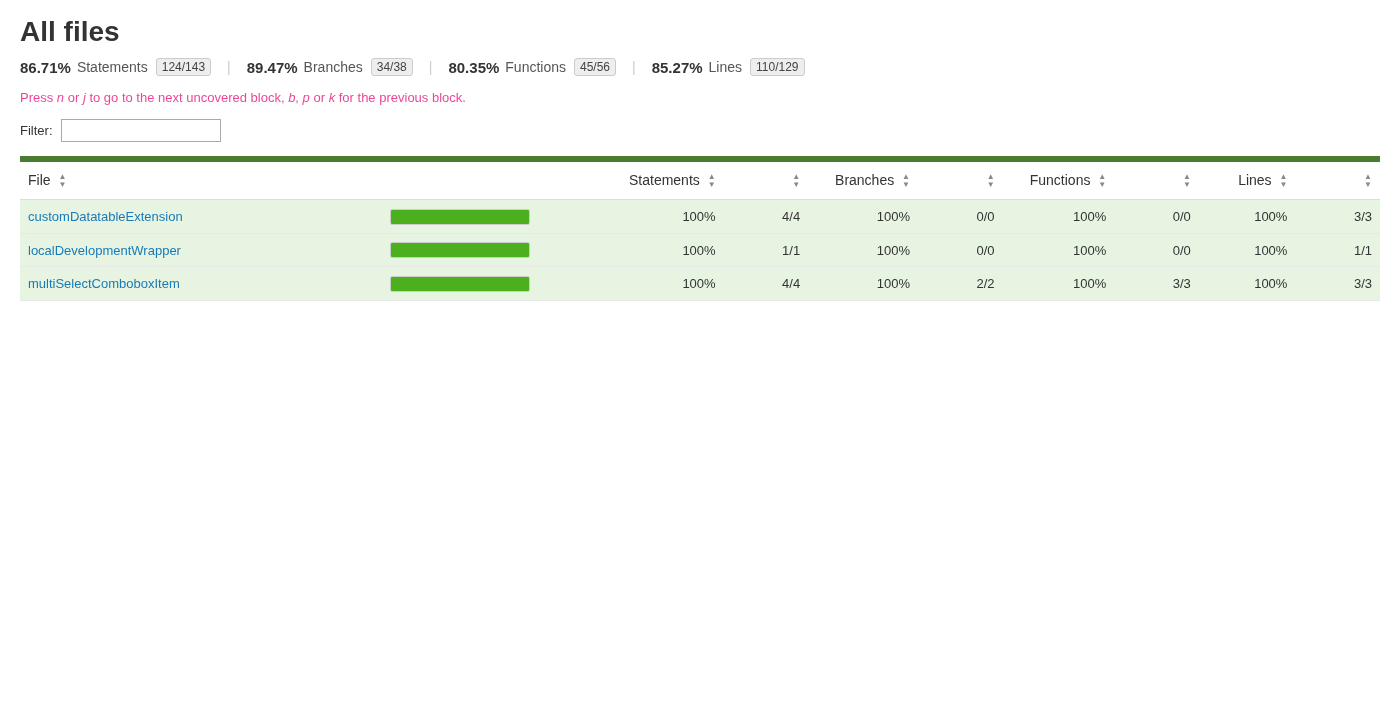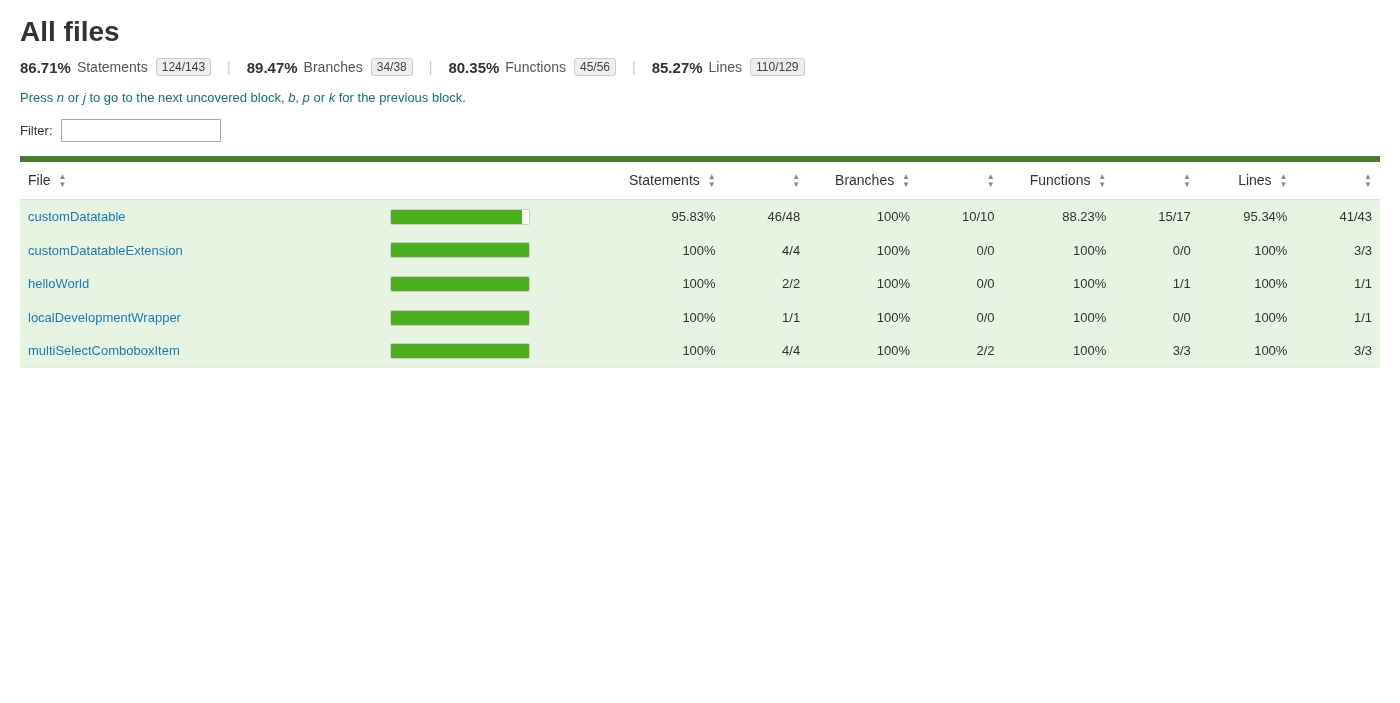--- a/index.html
+++ b/index.html
@@ -34,21 +34,21 @@
     .summary-badge {
       background: #eee;
       border: 1px solid #ccc;
       border-radius: 3px;
       padding: 1px 5px;
       font-size: 12px;
       color: #444;
     }
     .hint-text {
       font-size: 13px;
-      color: #0f766e;
+      color: #ec4899;
       margin-bottom: 14px;
     }
     .hint-text em {
       font-style: italic;
       font-weight: normal;
     }
     .filter-row {
       display: flex;
       align-items: center;
       gap: 8px;
@@ -233,55 +233,31 @@
       <th class="th-pct sortable">
         <span>Lines</span>
         <span class="sort-icons">▲<br>▼</span>
       </th>
       <th class="th-count sortable">
         <span class="sort-icons">▲<br>▼</span>
       </th>
     </tr>
   </thead>
   <tbody id="table-body">
-  <tr class="row-green">
-        <td><a class="file-link" href="#">customDatatable</a></td>
-        <td class="bar-cell"><div class="progress-bar-bg"><div class="progress-bar-fill-green" style="width: 95%;"></div></div></td>
-        <td class="td-right">95.83%</td>
-        <td class="td-right">46/48</td>
-        <td class="td-right">100%</td>
-        <td class="td-right">10/10</td>
-        <td class="td-right">88.23%</td>
-        <td class="td-right">15/17</td>
-        <td class="td-right">95.34%</td>
-        <td class="td-right">41/43</td>
-      </tr>
       <tr class="row-green">
         <td><a class="file-link" href="#">customDatatableExtension</a></td>
         <td class="bar-cell"><div class="progress-bar-bg"><div class="progress-bar-fill-green" style="width: 100%;"></div></div></td>
         <td class="td-right">100%</td>
         <td class="td-right">4/4</td>
         <td class="td-right">100%</td>
         <td class="td-right">0/0</td>
         <td class="td-right">100%</td>
         <td class="td-right">0/0</td>
         <td class="td-right">100%</td>
         <td class="td-right">3/3</td>
-      </tr>
-      <tr class="row-green">
-        <td><a class="file-link" href="#">helloWorld</a></td>
-        <td class="bar-cell"><div class="progress-bar-bg"><div class="progress-bar-fill-green" style="width: 100%;"></div></div></td>
-        <td class="td-right">100%</td>
-        <td class="td-right">2/2</td>
-        <td class="td-right">100%</td>
-        <td class="td-right">0/0</td>
-        <td class="td-right">100%</td>
-        <td class="td-right">1/1</td>
-        <td class="td-right">100%</td>
-        <td class="td-right">1/1</td>
       </tr>
       <tr class="row-green">
         <td><a class="file-link" href="#">localDevelopmentWrapper</a></td>
         <td class="bar-cell"><div class="progress-bar-bg"><div class="progress-bar-fill-green" style="width: 100%;"></div></div></td>
         <td class="td-right">100%</td>
         <td class="td-right">1/1</td>
         <td class="td-right">100%</td>
         <td class="td-right">0/0</td>
         <td class="td-right">100%</td>
         <td class="td-right">0/0</td>

